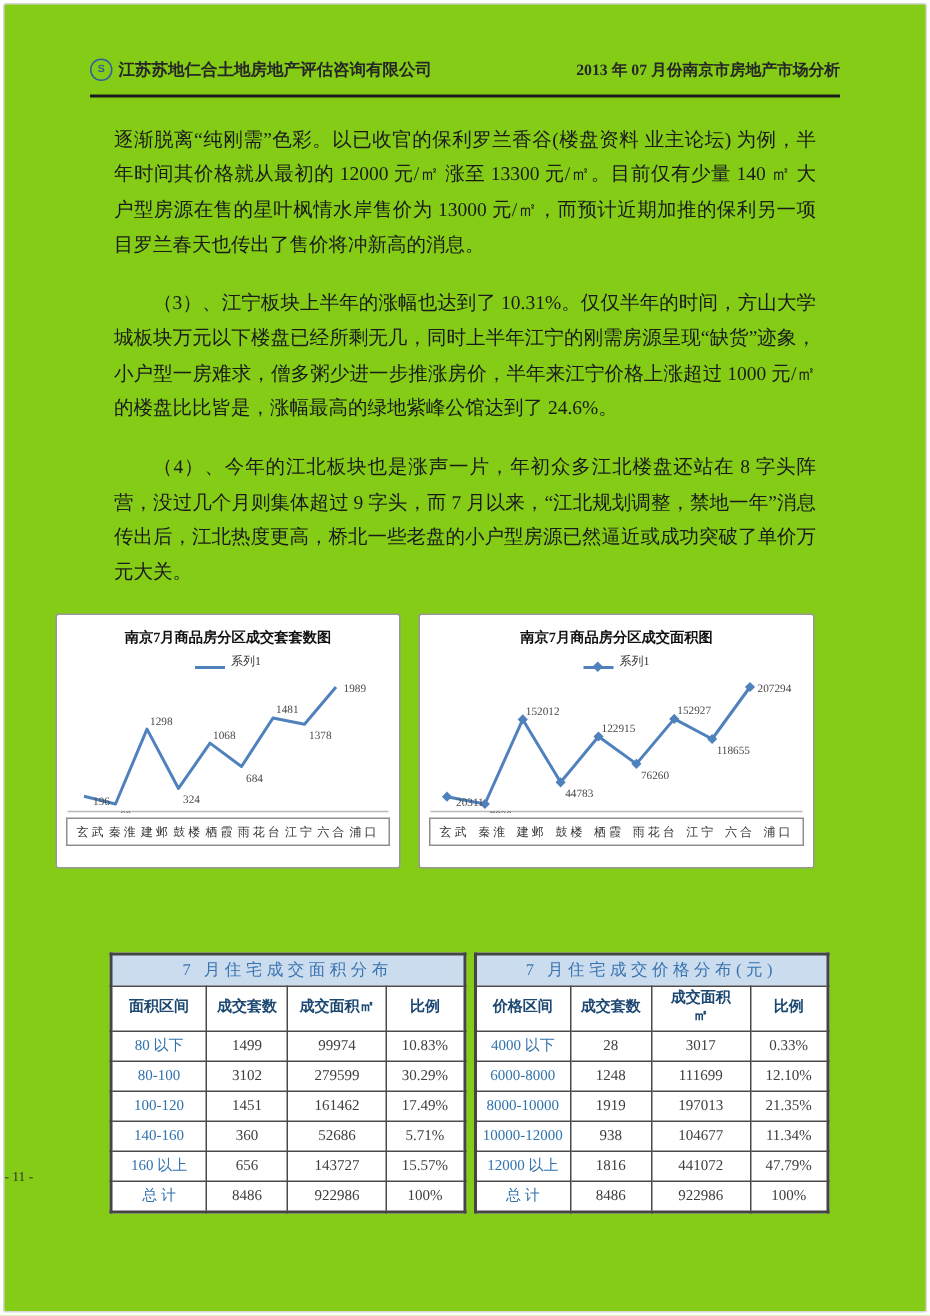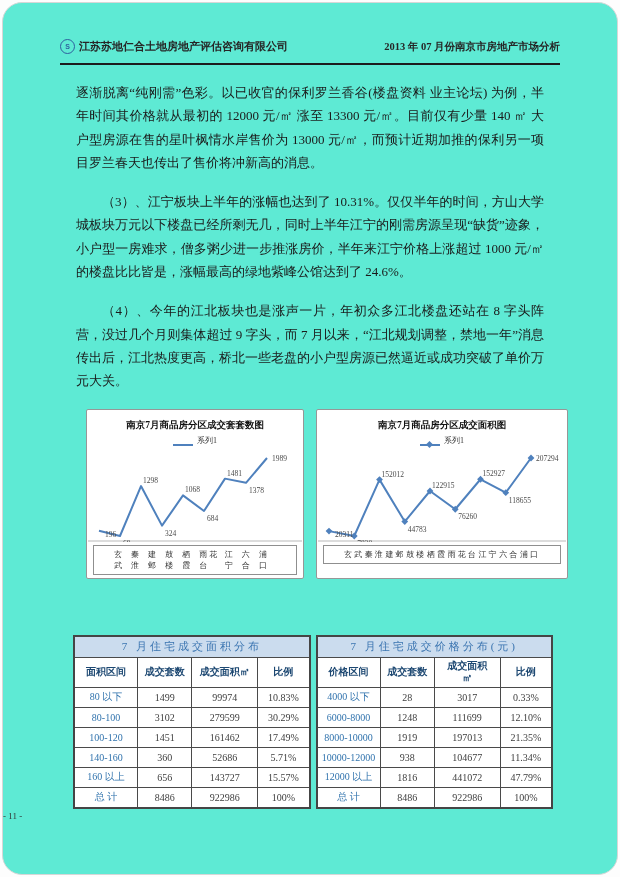--- a/index.html
+++ b/index.html
@@ -1,49 +1,49 @@
 <!DOCTYPE html>
 <html><head>
 <meta charset="utf-8">
 <style>
   html,body{margin:0;padding:0;width:620px;height:877px;background:#fdfdfd;}
   body{font-family:"Liberation Serif","DejaVu Serif",serif;color:#1a1a1a;position:relative;}
-  .page{position:absolute;inset:2px;border:1.5px solid #d7d7d7;border-radius:20px;background:#5eead4;overflow:hidden;}
+  .page{position:absolute;inset:2px;border:1.5px solid #d7d7d7;border-radius:2px;background:#84cc16;overflow:hidden;}
   
   .header{display:flex;justify-content:space-between;align-items:center;margin:36px 57px 0 57px;}
   .header-left{display:flex;align-items:center;gap:4px;font-size:11px;font-weight:bold;color:#262626;}
   .logo{display:inline-flex;align-items:center;justify-content:center;width:13px;height:13px;border:1.5px solid #2f5f9e;border-radius:50%;color:#2f5f9e;font-size:7px;font-weight:bold;font-family:"Liberation Sans","DejaVu Sans",sans-serif;}
   .header-right{font-size:10.5px;font-weight:bold;color:#262626;}
   .divider{margin:9px 57px 0 57px;border-bottom:2px solid #1c1c1c;}
   
   .body-text{margin:14px 57px 0 57px;}
   .para{margin:16px;font-size:13px;line-height:23.3px;text-align:justify;}
   .para.indent{text-indent:2em;}
   
-  .charts{display:flex;gap:12px;margin:8px 57px 0 83px;}
+  .charts{display:flex;gap:12px;margin:8px 57px 0 34px;}
   .chart-box{border:1px solid #979797;border-radius:2px;background:#fff;height:170px;box-sizing:border-box;}
   .chart-box.left{width:230px;}
   .chart-box.right{width:264px;}
   .chart-title{margin-top:9px;text-align:center;font-size:9.5px;font-weight:bold;color:#111;}
   .chart-legend{margin-top:3px;display:flex;align-items:flex-end;justify-content:center;gap:4px;font-size:8px;color:#333;}
   .legend-line{display:inline-block;width:20px;height:2px;background:#4f81bd;position:relative;}
   .legend-line.diamond::after{content:'';position:absolute;left:7px;top:-2px;width:5px;height:5px;background:#4f81bd;transform:rotate(45deg);}
   .chart-box svg{display:block;margin:2px auto 0 auto;}
-  .cats{margin:3px 6px 0 6px;border:1px solid #8f8f8f;display:flex;justify-content:space-between;padding:3px 20px;font-size:8px;color:#333;letter-spacing:2px;}
+  .cats{margin:3px 6px 0 6px;border:1px solid #8f8f8f;display:flex;justify-content:space-between;padding:3px 6px;font-size:8px;color:#333;letter-spacing:2px;}
   
   .tables{display:flex;gap:5px;margin:56px 64px 0 70px;}
   .tables table{flex:1;border-collapse:collapse;border:2px solid #454545;table-layout:fixed;background:#fff;}
   .tables th,.tables td{border:1px solid #4a4a4a;text-align:center;vertical-align:middle;padding:0 1px;font-size:10px;}
   .t-title th{background:#cbdcee;color:#3a74b0;font-weight:normal;font-size:11px;height:20px;letter-spacing:3px;}
   .cols th{color:#1d4872;font-weight:bold;height:29px;white-space:pre-line;line-height:1.25;}
   .tables td{height:19px;color:#3d3d3d;}
   .tables td.c0{color:#3173ad;}
   col.w0{width:27%;} col.w1{width:23%;} col.w2{width:28%;} col.w3{width:22%;}
   
-  .footer{position:absolute;top:808px;left:0;width:100%;text-align:left;font-size:9px;color:#333;}
+  .footer{position:absolute;top:776px;left:0;width:100%;text-align:left;font-size:9px;color:#333;}
 </style>
 </head>
 <body>
 
 <div class="page">
 
   <div class="header">
     <div class="header-left">
       <span class="logo">S</span>
       <span>江苏苏地仁合土地房地产评估咨询有限公司</span>

